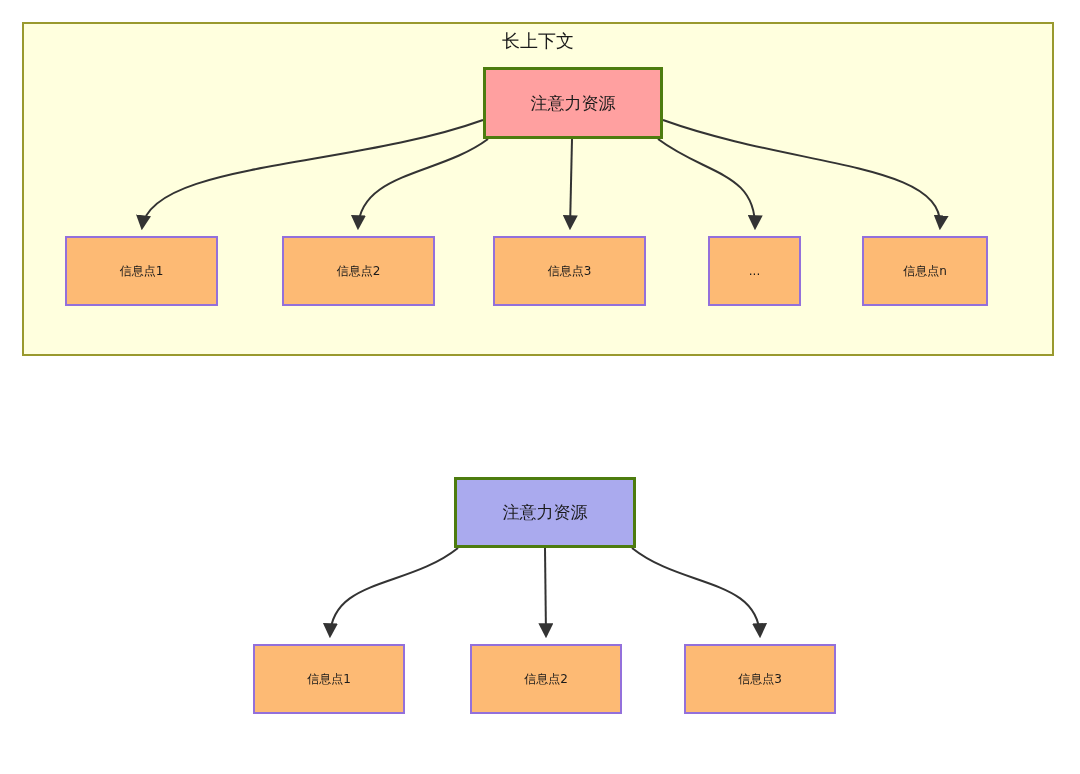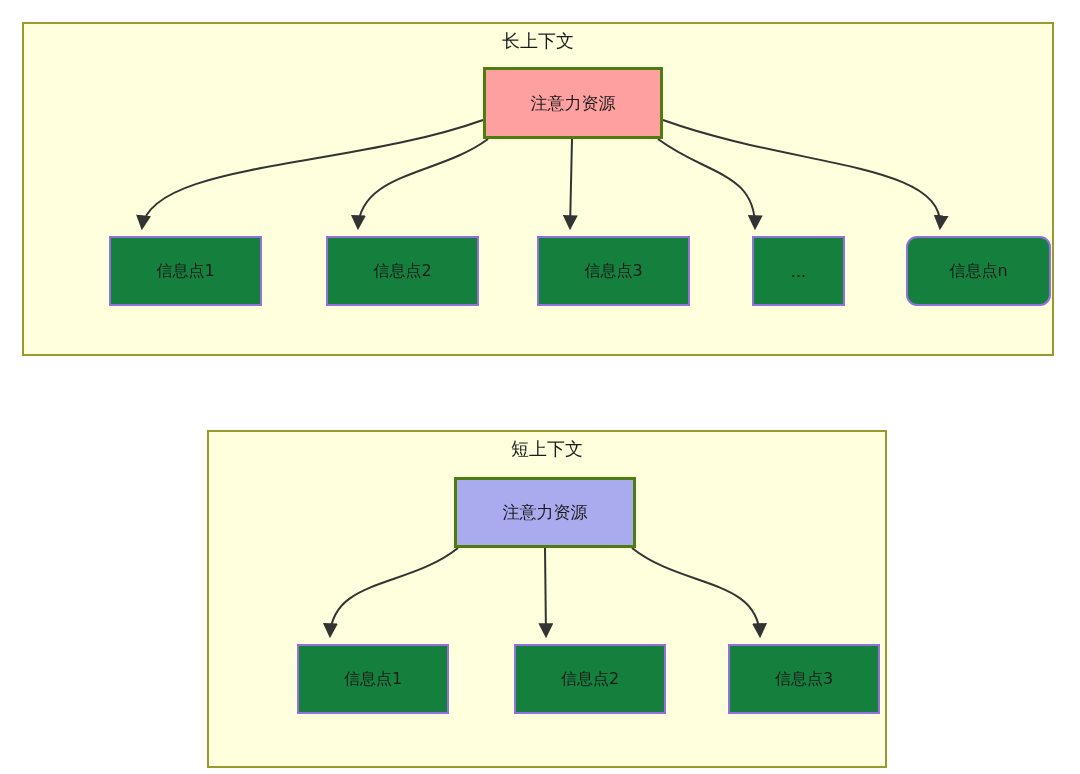--- a/index.html
+++ b/index.html
@@ -42,28 +42,27 @@
     align-items: center;
     justify-content: center;
     font-size: 17px;
     color: #1a1a1a;
   }
   .root-long  { left: 483px; top: 67px;  width: 180px; height: 72px; background: #ffa0a0; }
   .root-short { left: 454px; top: 477px; width: 182px; height: 71px; background: #aaaaee; }
   .node-box {
     position: absolute;
     box-sizing: border-box;
-    background: #15803d;
+    background: #fdba74;
     border: 2px solid #9370db;
     display: flex;
     align-items: center;
     justify-content: center;
-    font-size: 16px;
+    font-size: 12px;
     color: #1a1a1a;
-    margin-left: 44px;
   }
   .row-long  .node-box { top: 236px; height: 70px; }
   .row-short .node-box { top: 644px; height: 70px; }
   .svg-overlay {
     position: absolute;
     left: 0; top: 0;
     width: 1080px; height: 774px;
     pointer-events: none;
   }
   .svg-overlay path.connector {
@@ -74,23 +73,20 @@
 </style>
 </head>
 <body>
 
 <div class="canvas">
 
   <div class="panel panel-long">
     <div class="panel-title">长上下文</div>
   </div>
 
-  <div class="panel panel-short">
-    <div class="panel-title">短上下文</div>
-  </div>
 
   <svg class="svg-overlay" viewBox="0 0 1080 774" xmlns="http://www.w3.org/2000/svg">
     <defs>
       <marker id="arrowhead" viewBox="0 0 10 10" refX="8.5" refY="5" markerWidth="7.5" markerHeight="7.5" orient="auto">
         <path d="M 0 0 L 10 5 L 0 10 z" fill="#333333"></path>
       </marker>
     </defs>
 
     <path class="connector" d="M 483 120 C 350 168, 150 162, 142 228" marker-end="url(#arrowhead)"></path>
     <path class="connector" d="M 488 139 C 440 175, 360 172, 358 228" marker-end="url(#arrowhead)"></path>
@@ -103,21 +99,21 @@
     <path class="connector" d="M 632 548 C 682 588, 758 578, 760 636" marker-end="url(#arrowhead)"></path>
   </svg>
 
   <div class="root-box root-long">注意力资源</div>
 
   <div class="row-long">
     <div class="node-box" style="left:65px;  width:153px;">信息点1</div>
     <div class="node-box" style="left:282px; width:153px;">信息点2</div>
     <div class="node-box" style="left:493px; width:153px;">信息点3</div>
     <div class="node-box" style="left:708px; width:93px;">...</div>
-    <div class="node-box" style="left:862px; width:145px;border-radius:11px;">信息点n</div>
+    <div class="node-box" style="left:862px; width:126px;">信息点n</div>
   </div>
 
   <div class="root-box root-short">注意力资源</div>
 
   <div class="row-short">
     <div class="node-box" style="left:253px; width:152px;">信息点1</div>
     <div class="node-box" style="left:470px; width:152px;">信息点2</div>
     <div class="node-box" style="left:684px; width:152px;">信息点3</div>
   </div>
 

